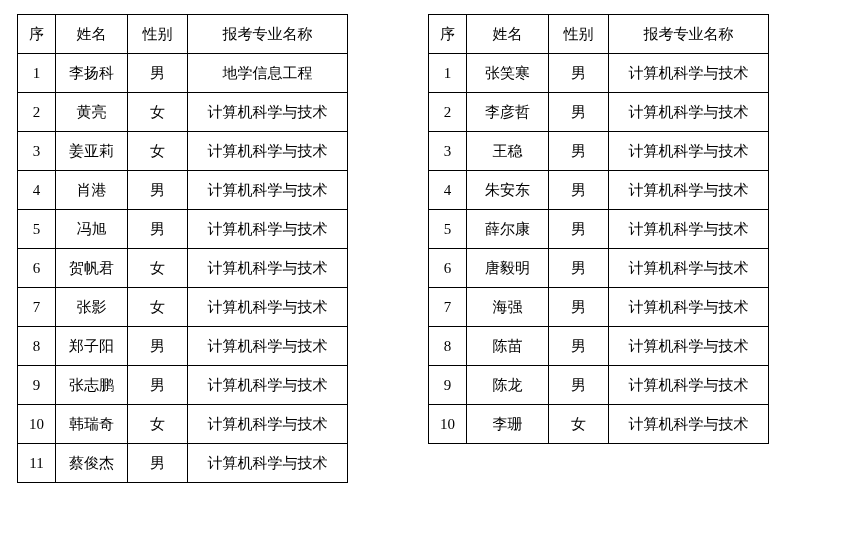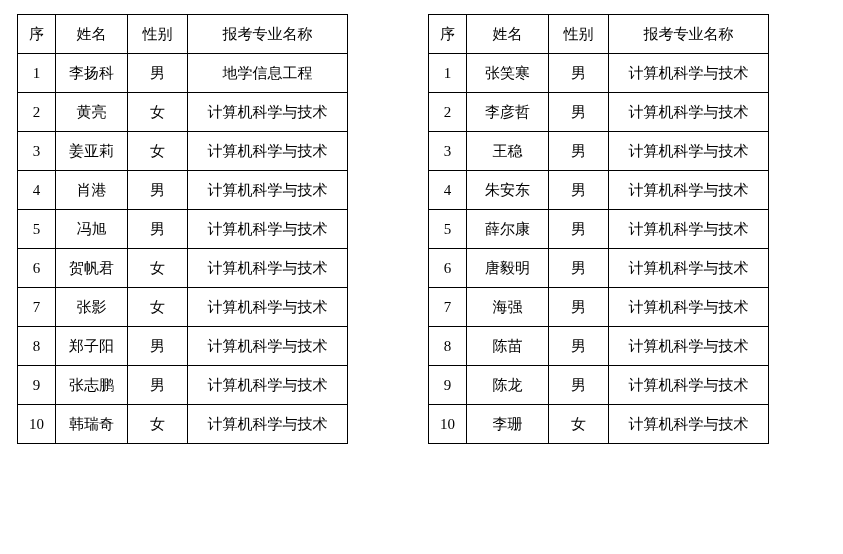--- a/index.html
+++ b/index.html
@@ -132,20 +132,26 @@
           <td class="cell-name">张志鹏</td>
           <td>男</td>
           <td>计算机科学与技术</td>
         </tr>
         <tr>
           <td>10</td>
           <td class="cell-name">韩瑞奇</td>
           <td>女</td>
           <td>计算机科学与技术</td>
         </tr>
+        <tr>
+          <td>11</td>
+          <td class="cell-name">蔡俊杰</td>
+          <td>男</td>
+          <td>计算机科学与技术</td>
+        </tr>
       </tbody>
     </table>
   </div>
 
   <div class="table-wrap" id="right-table-wrap">
     <table class="roster">
       <colgroup>
         <col class="col-idx">
           <col class="col-name">
           <col class="col-sex">

